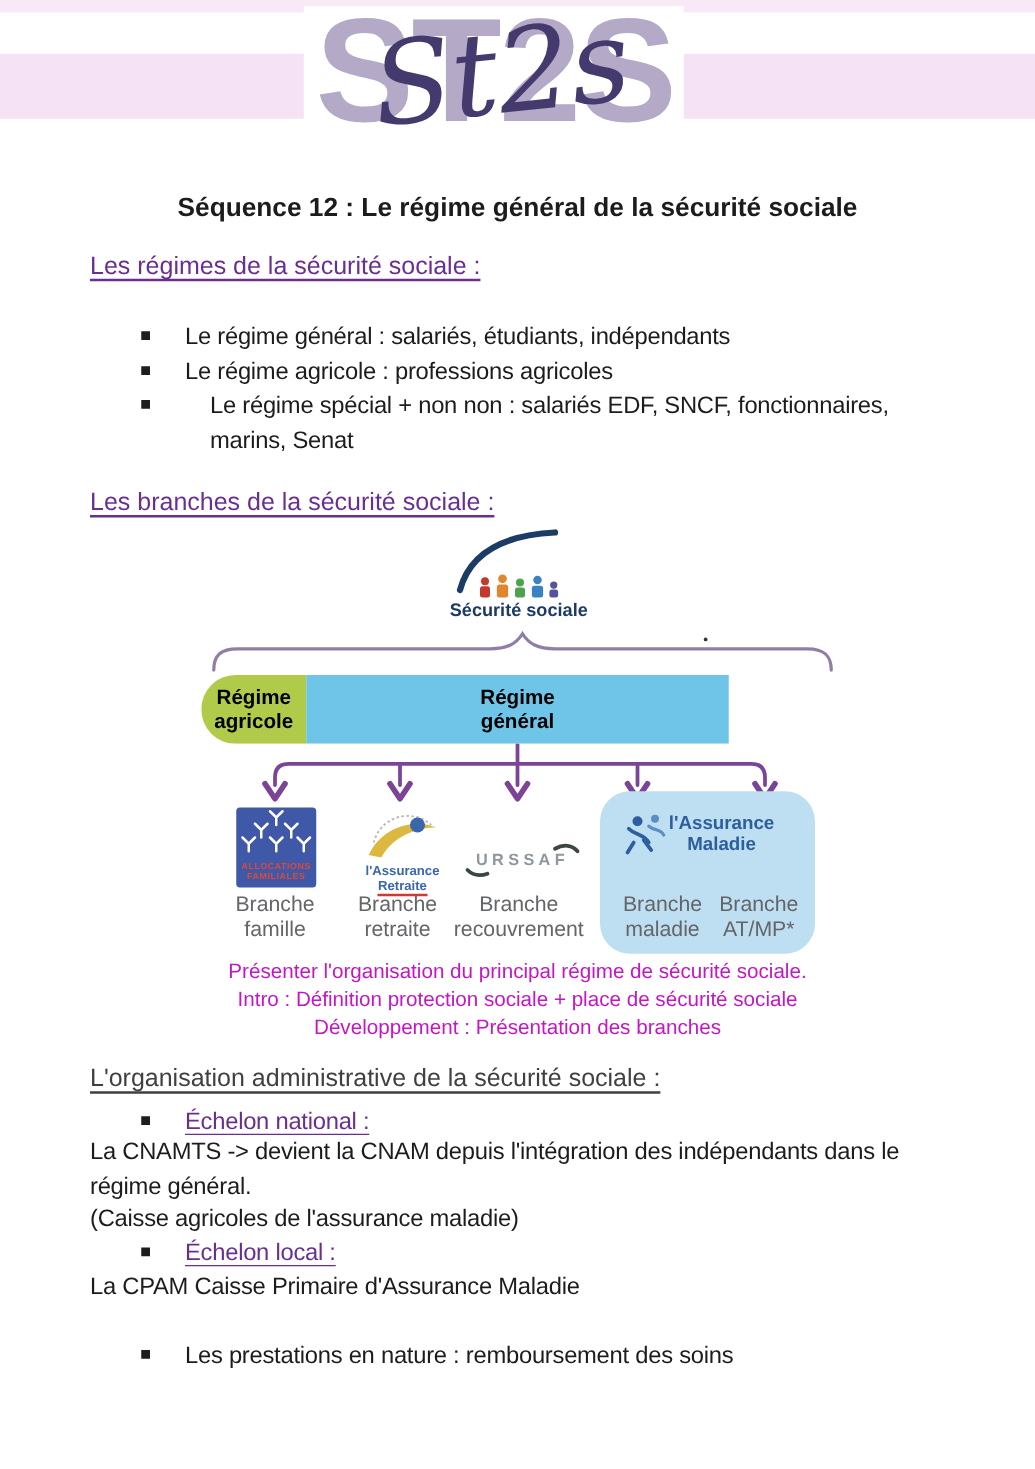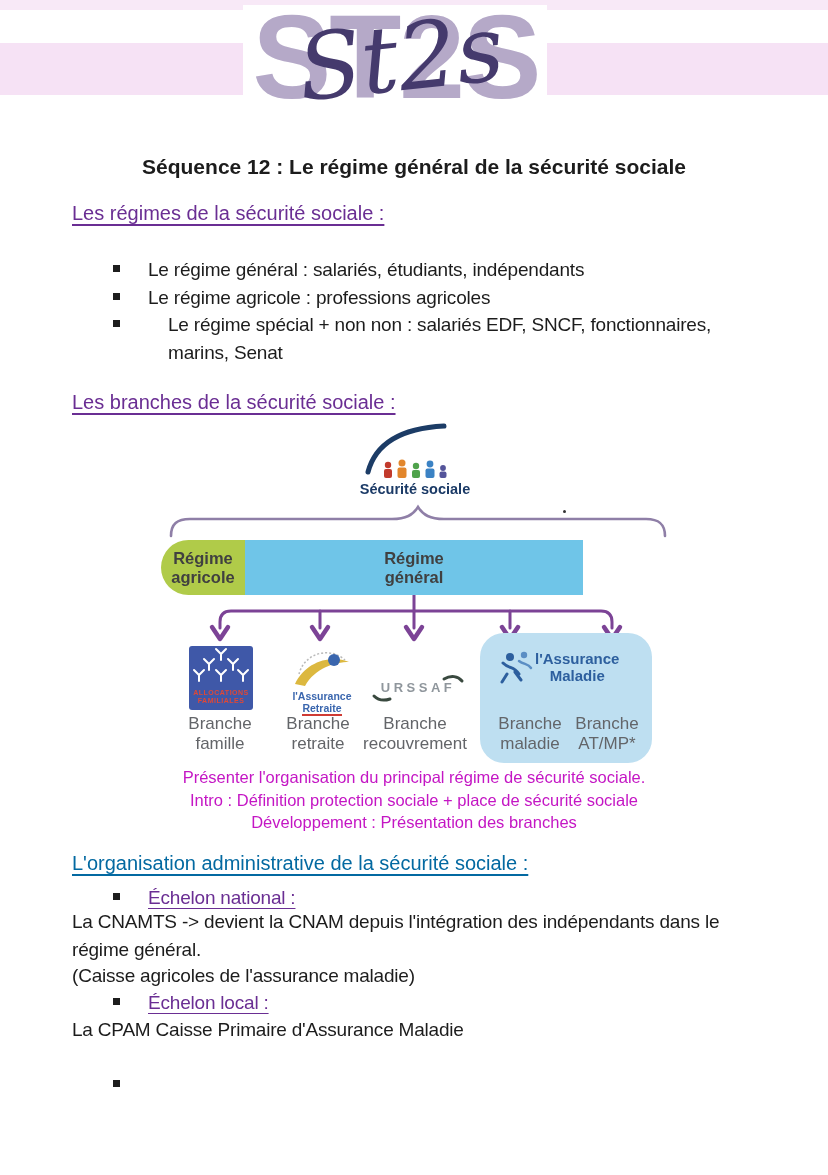--- a/index.html
+++ b/index.html
@@ -14,36 +14,36 @@
   .logo-box{top:5px;left:243px;width:304px;height:133px;background:#ffffff;}
   .logo-block{position:absolute;top:-12px;left:8px;width:290px;text-align:center;
       font-size:118px;font-weight:bold;letter-spacing:-2px;color:#b5a9c8;line-height:1.1;}
   .logo-script{position:absolute;top:8px;left:28px;width:260px;text-align:center;
       font-family:"DejaVu Serif",serif;font-style:italic;font-size:92px;color:#453a6d;
       transform:rotate(-6deg);line-height:1;}
 
   .title{top:155px;left:0;width:828px;text-align:center;font-size:21px;font-weight:bold;}
 
   .h-purple{font-size:20px;color:#6a2e93;text-decoration:underline;text-underline-offset:4px;}
-  .h-black{font-size:20px;color:#0369a1;text-decoration:underline;text-underline-offset:4px;}
+  .h-black{font-size:20px;color:#404040;text-decoration:underline;text-underline-offset:4px;}
 
   .body-text{font-size:19px;letter-spacing:-0.2px;line-height:27.5px;}
   .bullet-sq{position:absolute;left:113px;width:7px;height:7px;background:#1d1d1d;}
   .bullet-txt{position:absolute;left:148px;}
   .purple-link{color:#6a2e93;text-decoration:underline;text-underline-offset:4px;}
 
   
   .diagram{top:418px;left:0;width:828px;height:348px;}
   .secu-label{top:63px;left:340px;width:150px;text-align:center;
       color:#1b3a66;font-weight:bold;font-size:14.5px;}
   .stray-dot{top:92px;left:563px;width:3px;height:3px;background:#333;border-radius:50%;}
   .bar{top:122px;left:161px;width:507px;height:55px;border-radius:28px;overflow:hidden;
       display:flex;}
   .seg{display:flex;align-items:center;justify-content:center;text-align:center;
-      font-weight:bold;font-size:16.5px;line-height:19px;color:#404040;}
+      font-weight:bold;font-size:16.5px;line-height:19px;color:#000000;}
   .seg-agricole{width:84px;background:#b0cb49;}
   .seg-general{width:338px;background:#6fc5e8;}
   .seg-speciaux{width:85px;background:#e9b23c;}
 
   .mal-box{top:215px;left:480px;width:172px;height:130px;background:#bedff1;border-radius:24px;}
 
   .caf-logo{top:228px;left:189px;width:64px;height:64px;background:#3f58a8;border-radius:3px;
       text-align:center;}
   .caf-text{color:#e04836;font-weight:bold;font-size:7px;line-height:8px;letter-spacing:.5px;
       white-space:pre-line;margin-top:1px;}
@@ -218,14 +218,15 @@
 régime général.</div>
   <div class="abs body-text" style="top:962px;left:72px;">(Caisse agricoles de l'assurance maladie)</div>
 
   <div class="bullet-sq" style="top:998px;"></div>
   <div class="bullet-txt body-text purple-link" style="top:989px;">Échelon local :</div>
 
   <div class="abs body-text" style="top:1016px;left:72px;">La CPAM Caisse Primaire d'Assurance Maladie</div>
 
 
   <div class="bullet-sq" style="top:1080px;"></div>
+  <div class="bullet-txt body-text" style="top:1071px;">Les prestations en nature : remboursement des soins</div>
 
 </div>
 
 </body></html>

